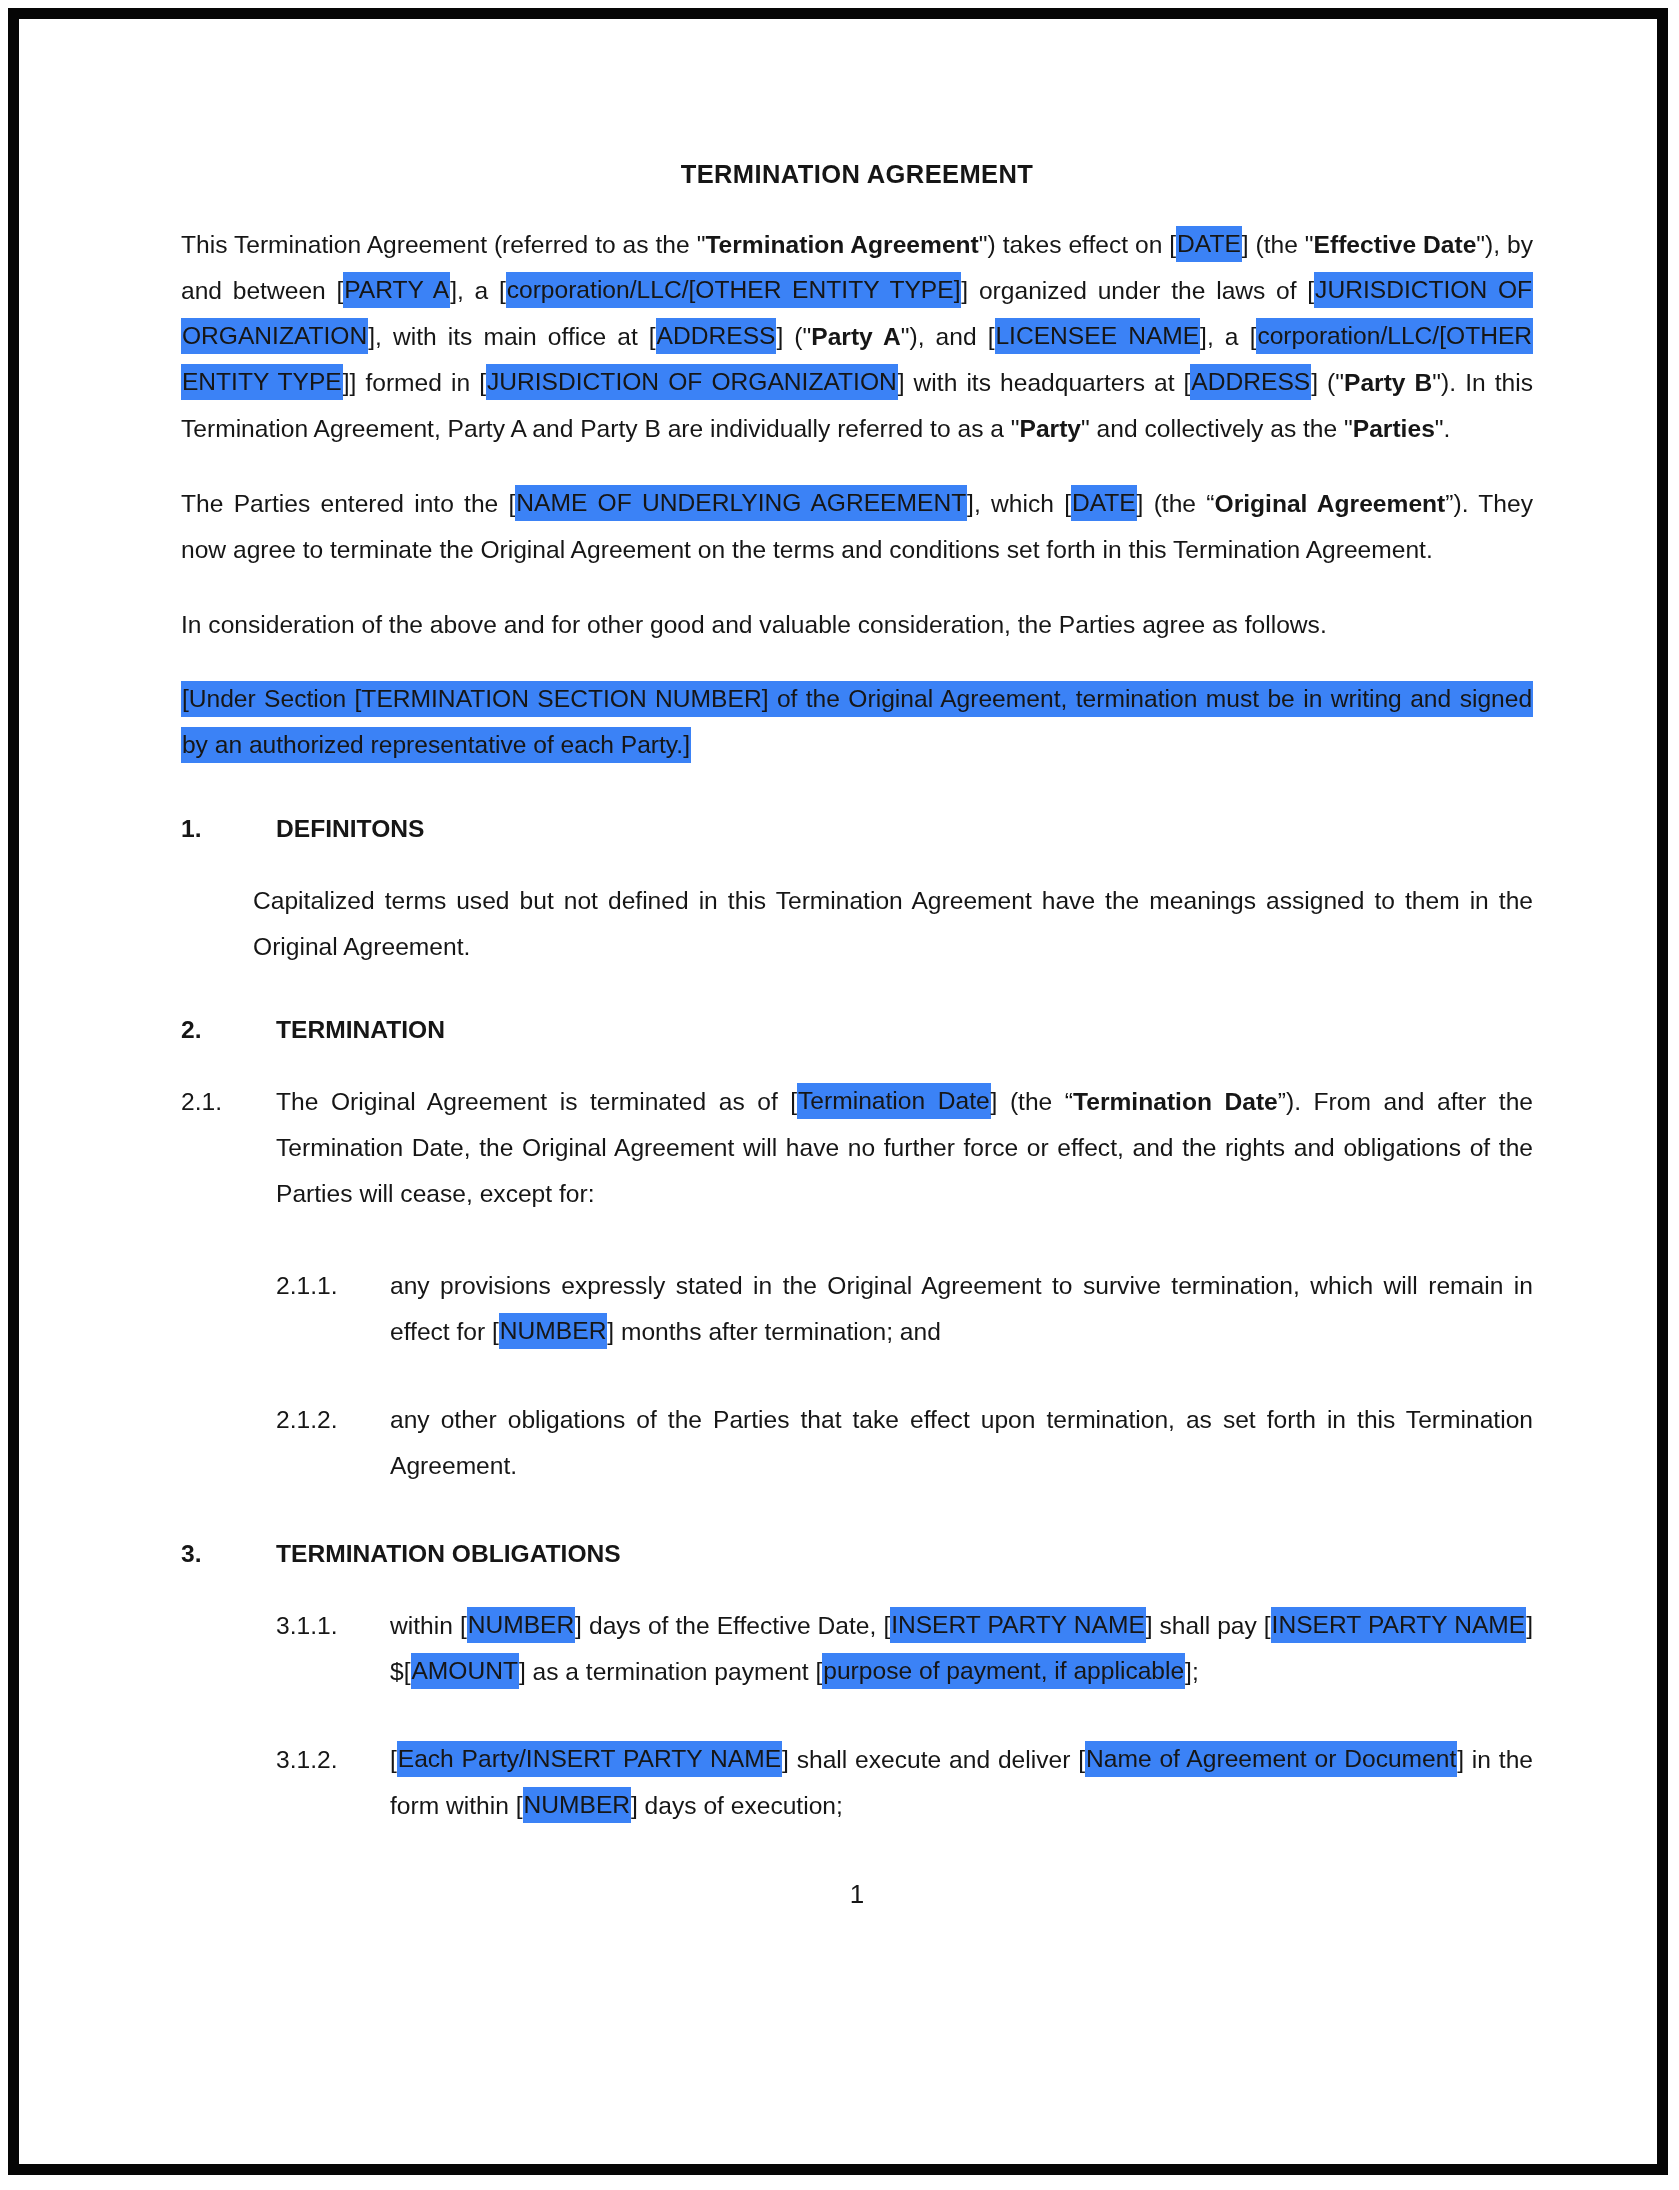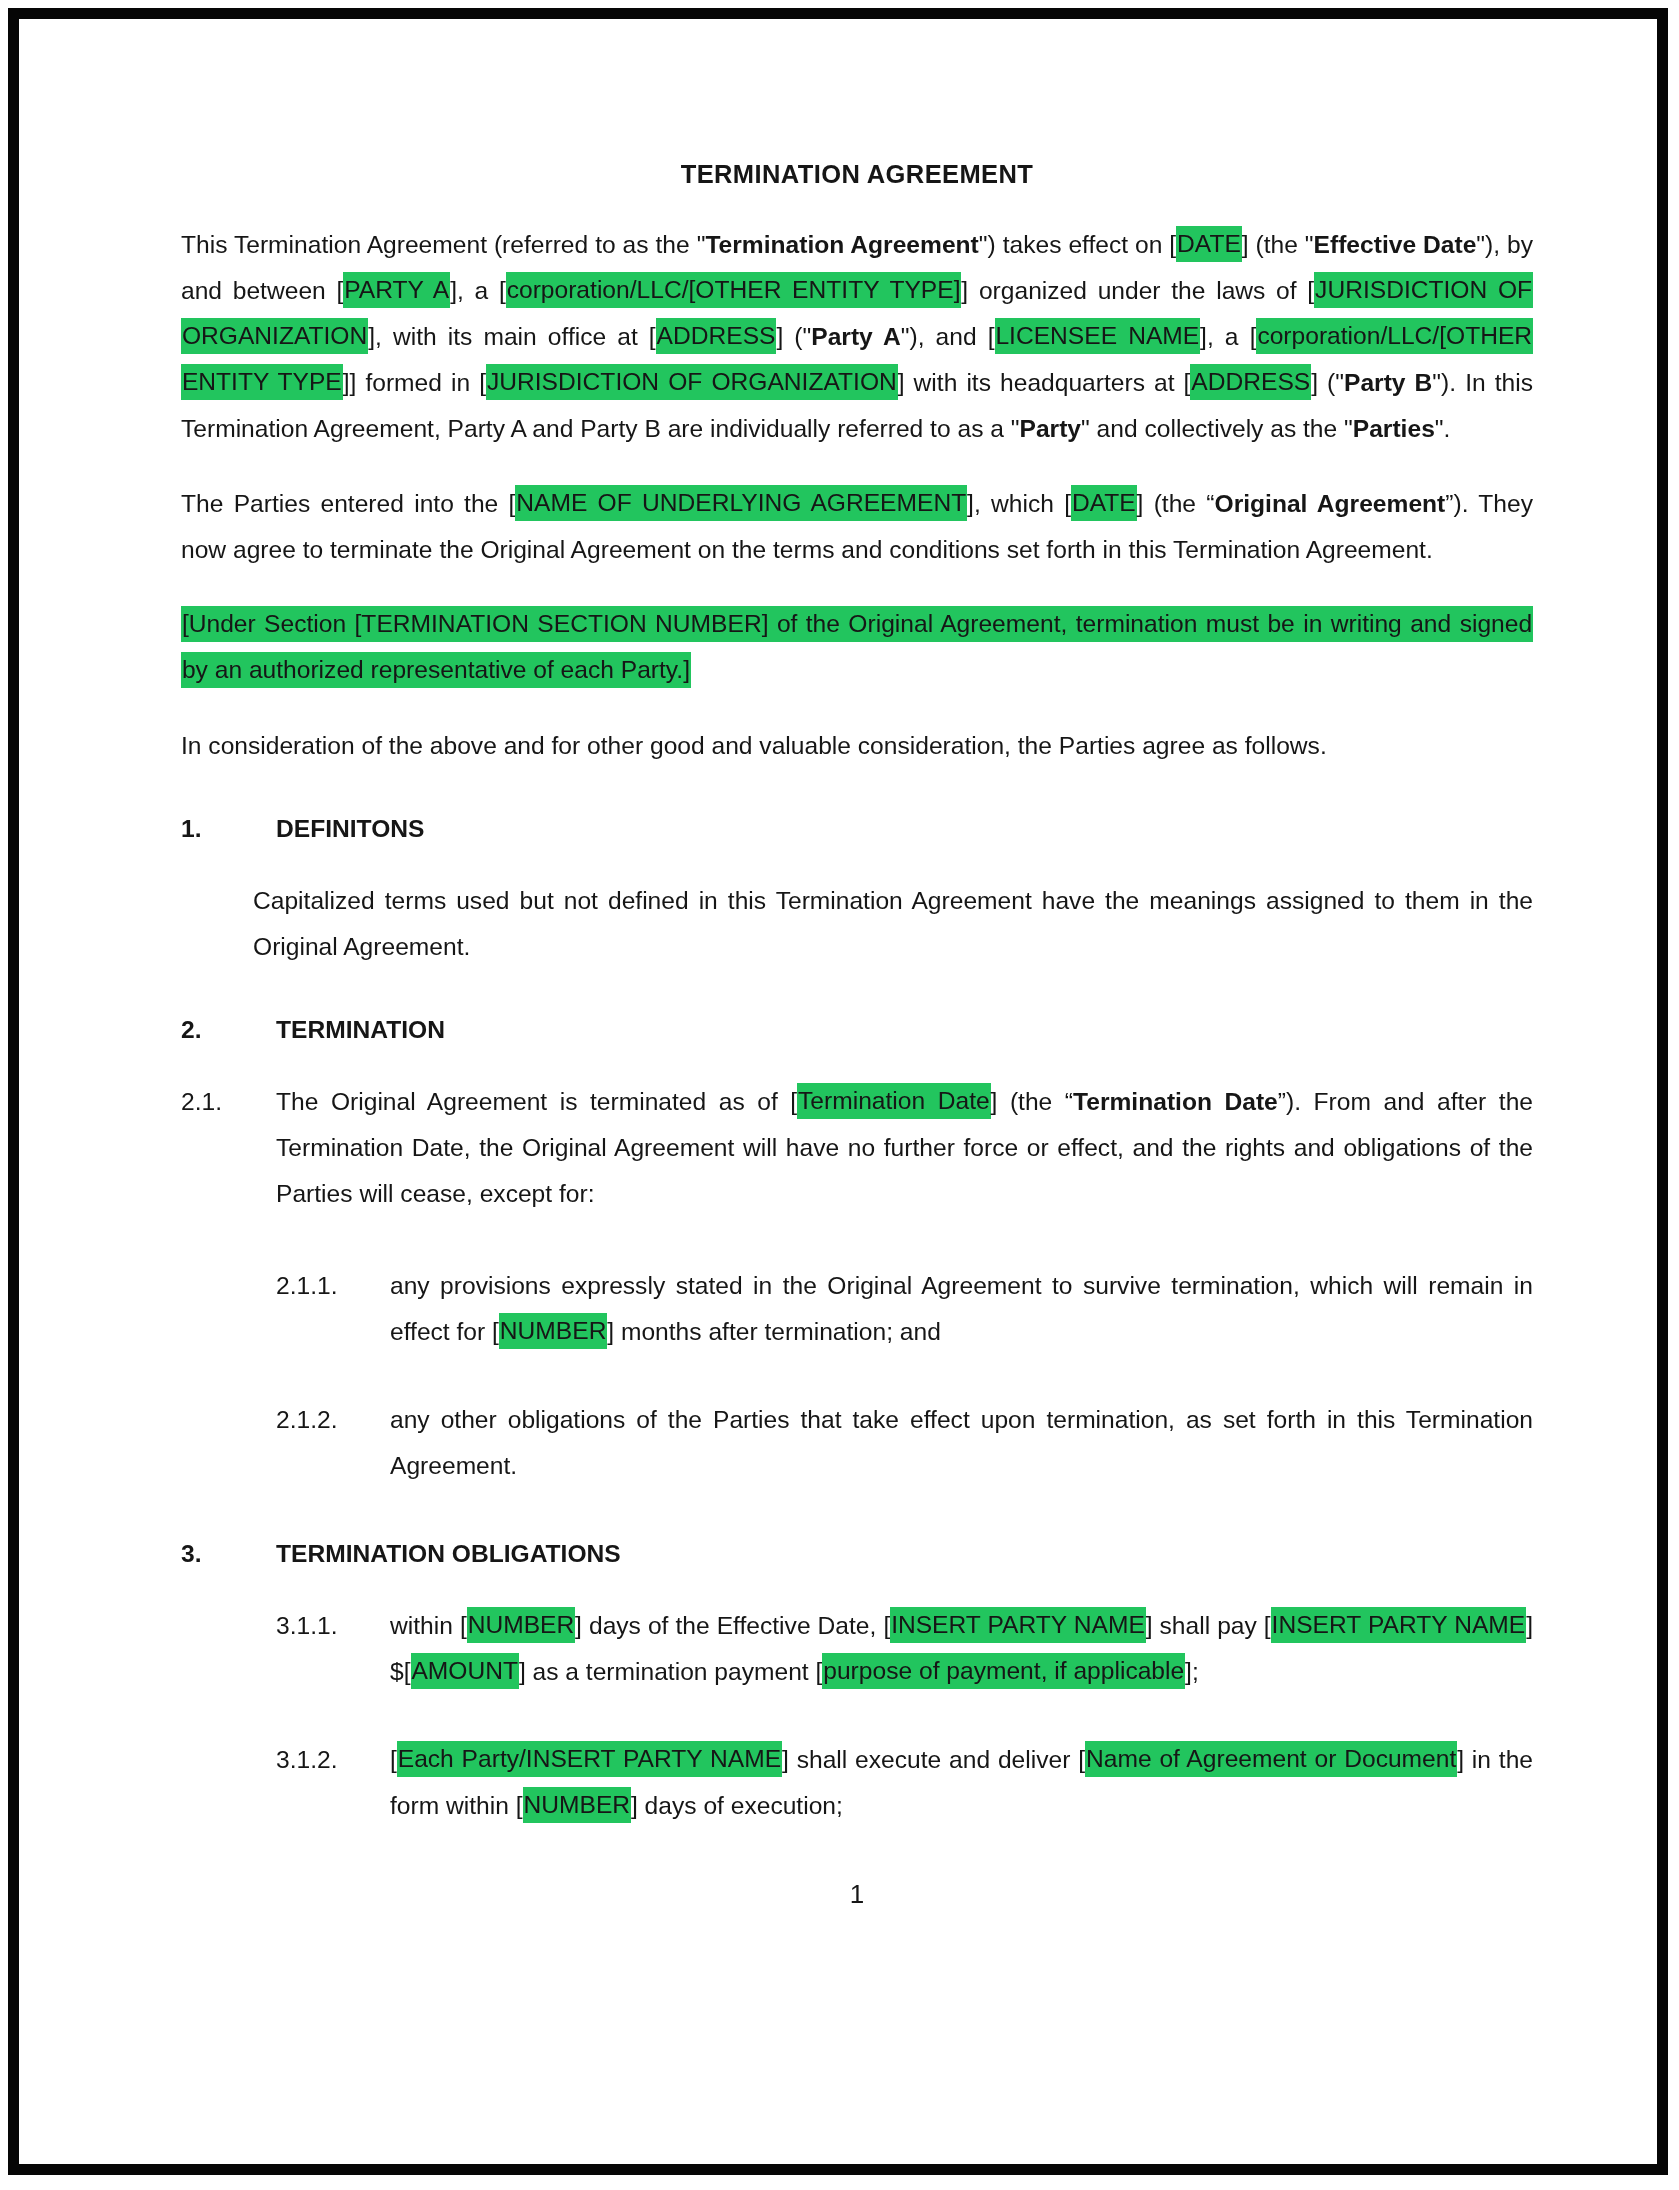--- a/index.html
+++ b/index.html
@@ -57,36 +57,36 @@
     margin-bottom: 42px;
   }
   .blk-subnum .content { text-align: justify; }
   .blk-pagenum {
     text-align: center;
     margin-top: 16px;
     font-size: 26px;
   }
   .b { font-weight: 700; }
   .hl {
-    background: #22c55e;
+    background: #3b82f6;
     padding: 4.4px 0.9px;
     -webkit-box-decoration-break: clone;
     box-decoration-break: clone;
   }
 </style>
 </head>
 <body>
 
 <div class="frame"></div>
 <div class="doc" id="doc">
     <div class="blk-title">TERMINATION AGREEMENT</div>
     <div class="blk-p"><span>This Termination Agreement (referred to as the "</span><span class="b">Termination Agreement</span><span>") takes effect on [</span><span class="hl">DATE</span><span>] (the "</span><span class="b">Effective Date</span><span>"), by and between [</span><span class="hl">PARTY A</span><span>], a [</span><span class="hl">corporation/LLC/[OTHER ENTITY TYPE]</span><span>] organized under the laws of [</span><span class="hl">JURISDICTION OF ORGANIZATION</span><span>], with its main office at [</span><span class="hl">ADDRESS</span><span>] ("</span><span class="b">Party A</span><span>"), and [</span><span class="hl">LICENSEE NAME</span><span>], a [</span><span class="hl">corporation/LLC/[OTHER ENTITY TYPE</span><span>]] formed in [</span><span class="hl">JURISDICTION OF ORGANIZATION</span><span>] with its headquarters at [</span><span class="hl">ADDRESS</span><span>] ("</span><span class="b">Party B</span><span>"). In this Termination Agreement, Party A and Party B are individually referred to as a "</span><span class="b">Party</span><span>" and collectively as the "</span><span class="b">Parties</span><span>".</span></div>
     <div class="blk-p"><span>The Parties entered into the [</span><span class="hl">NAME OF UNDERLYING AGREEMENT</span><span>], which [</span><span class="hl">DATE</span><span>] (the “</span><span class="b">Original Agreement</span><span>”). They now agree to terminate the Original Agreement on the terms and conditions set forth in this Termination Agreement.</span></div>
+    <div class="blk-p"><span>In consideration of the above and for other good and valuable consideration, the Parties agree as follows.</span></div>
     <div class="blk-p"><span class="hl">[Under Section [TERMINATION SECTION NUMBER] of the Original Agreement, termination must be in writing and signed by an authorized representative of each Party.]</span></div>
-    <div class="blk-p"><span>In consideration of the above and for other good and valuable consideration, the Parties agree as follows.</span></div>
     <div class="blk-h">
       <span>1.</span>
       <span>DEFINITONS</span>
     </div>
     <div class="blk-ind-p"><span>Capitalized terms used but not defined in this Termination Agreement have the meanings assigned to them in the Original Agreement.</span></div>
     <div class="blk-h">
       <span>2.</span>
       <span>TERMINATION</span>
     </div>
     <div class="blk-num">

